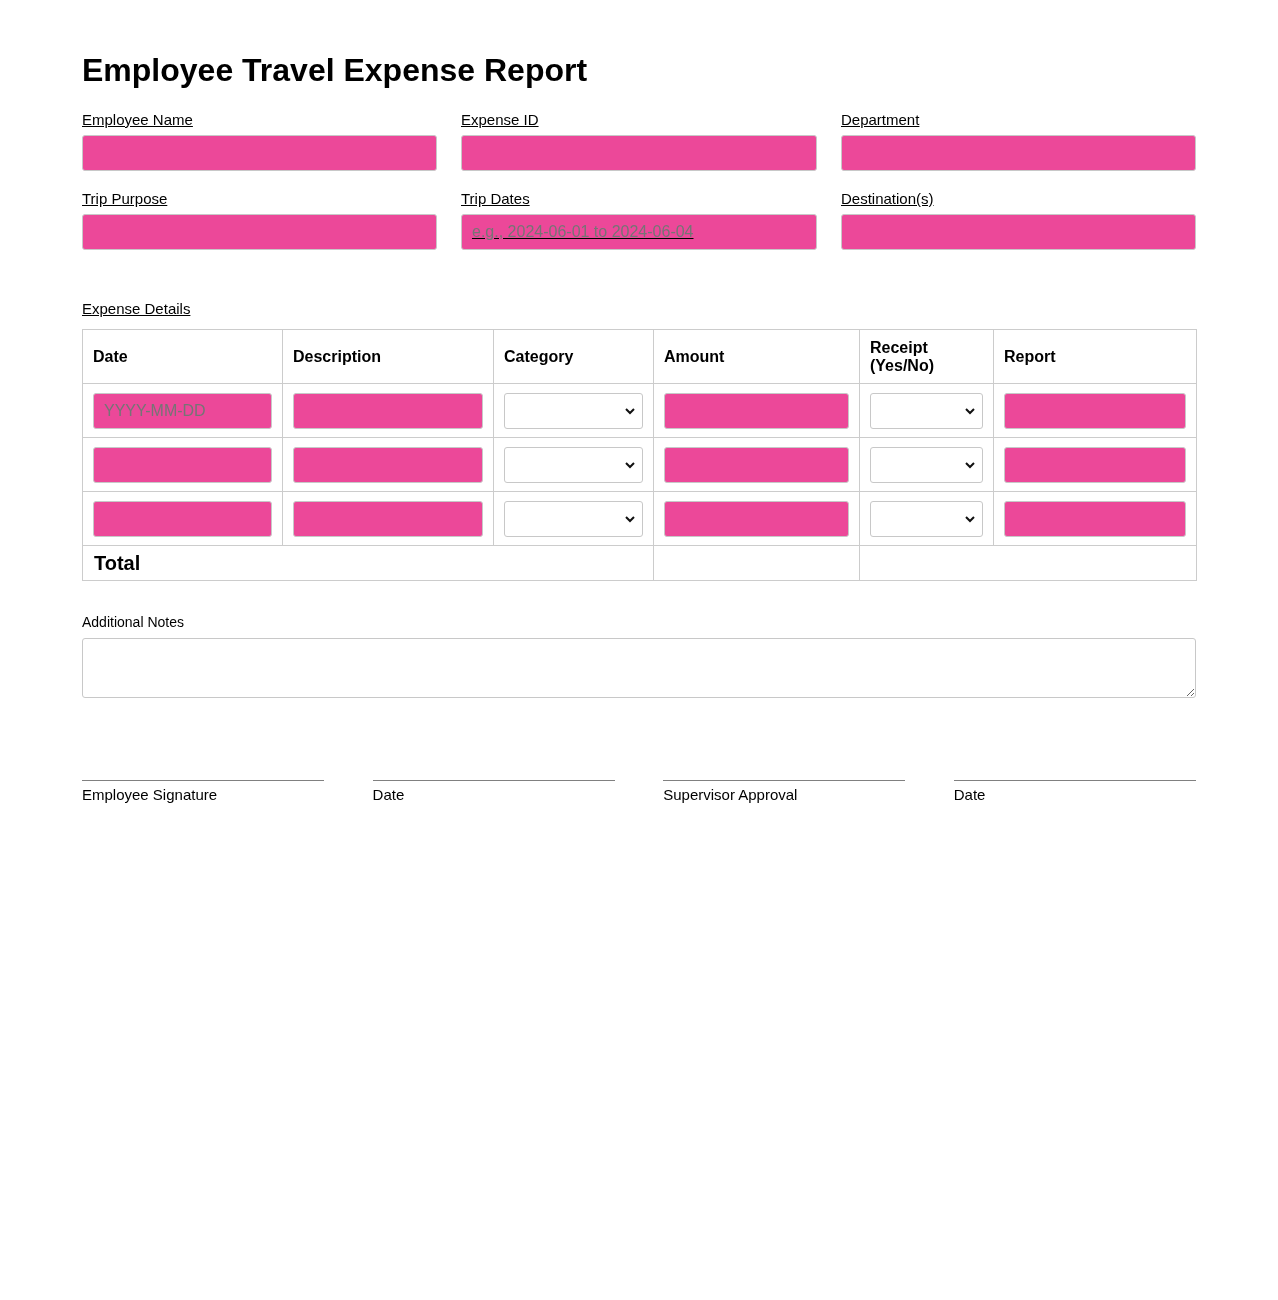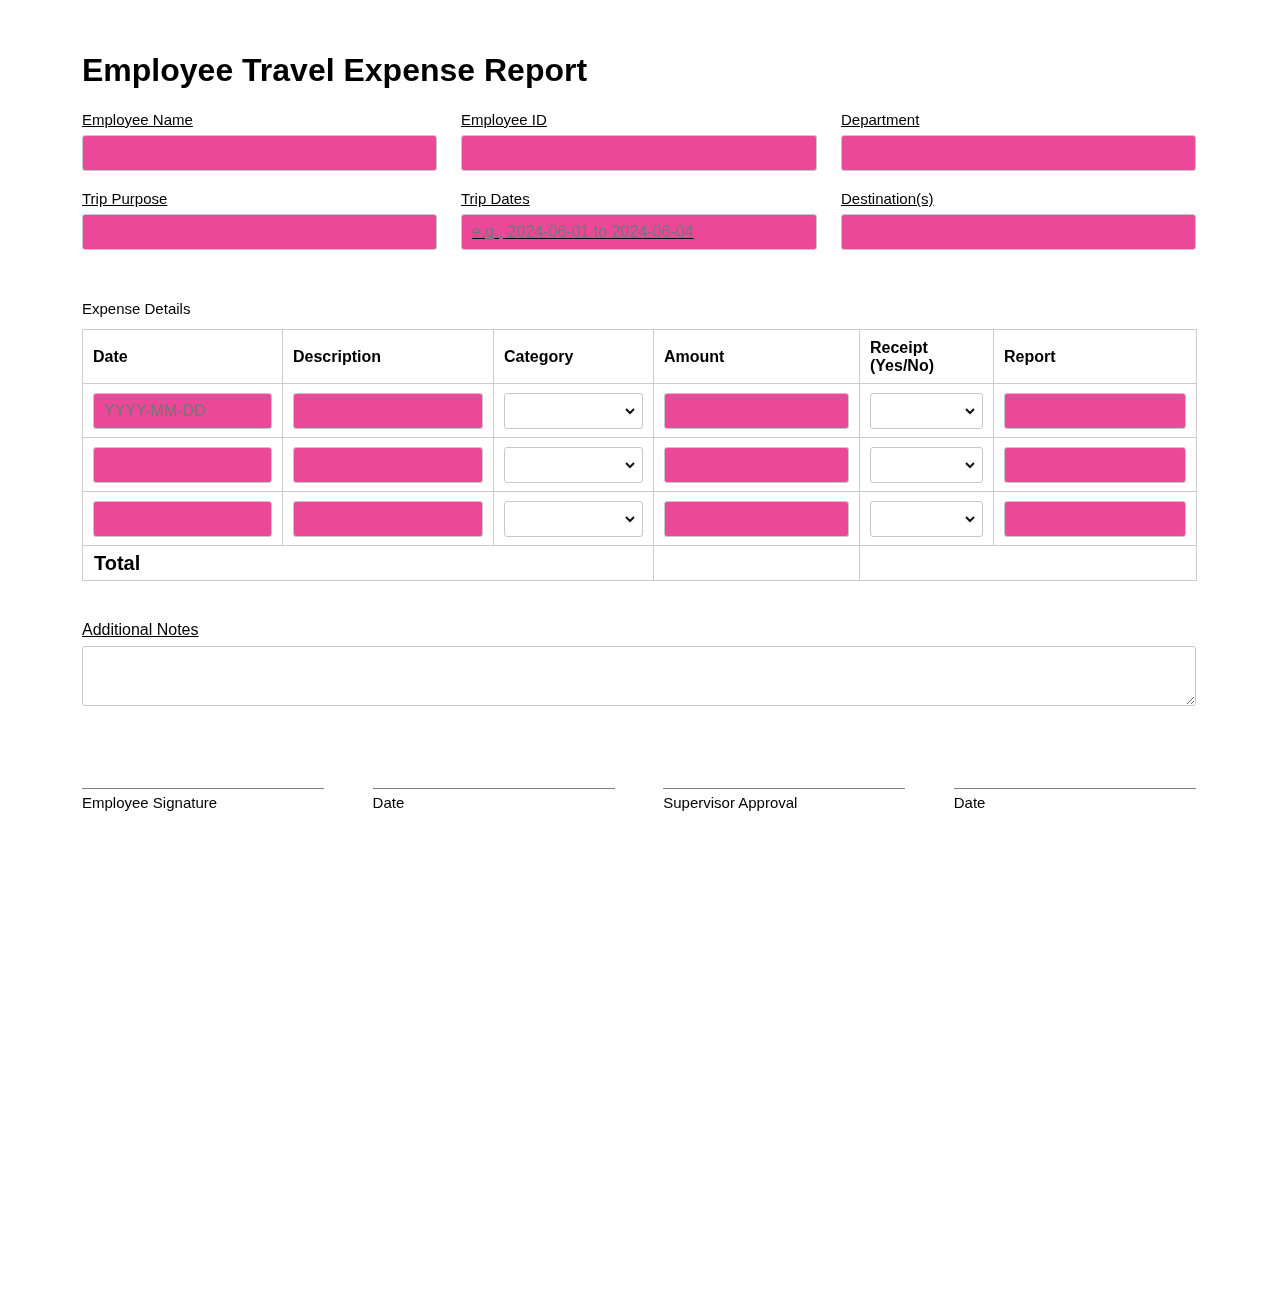--- a/index.html
+++ b/index.html
@@ -56,20 +56,21 @@
       outline: none;
     }
     .text-input::placeholder { color: #757575; }
     .row2 { margin-top: 15px; }
 
     .section-label {
       font-size: 15px;
       line-height: 18px;
       margin-top: 46px;
       margin-bottom: 11px;
+      text-decoration: underline;
     }
 
     table.expenses {
       width: 1114px;
       border-collapse: collapse;
       table-layout: fixed;
     }
     table.expenses th, table.expenses td {
       border: 1px solid #cccccc;
       padding: 0 10px;
@@ -113,25 +114,24 @@
       position: absolute;
       right: 8px;
       top: 50%;
       width: 10px;
       height: 8px;
       margin-top: -4px;
       pointer-events: none;
     }
 
     .notes-label {
-      font-size: 16px;
-      line-height: 18px;
-      margin-top: 40px;
+      font-size: 14px;
+      line-height: 18px;
+      margin-top: 32px;
       margin-bottom: 7px;
-      text-decoration: underline;
     }
     textarea.notes {
       display: block;
       width: 1114px;
       height: 60px;
       border: 1px solid #c8c8c8;
       border-radius: 3px;
       resize: vertical;
       font-family: "Liberation Sans", sans-serif;
       font-size: 16px;
@@ -159,21 +159,21 @@
 <div class="page">
 
   <h1>Employee Travel Expense Report</h1>
 
   <div class="grid">
     <div class="field">
       <label>Employee Name</label>
       <input class="text-input" type="text" placeholder="" style="">
     </div>
     <div class="field">
-      <label>Employee ID</label>
+      <label>Expense ID</label>
       <input class="text-input" type="text" placeholder="" style="">
     </div>
     <div class="field">
       <label>Department</label>
       <input class="text-input" type="text" placeholder="" style="">
     </div>
 
     <div class="field row2">
       <label>Trip Purpose</label>
       <input class="text-input" type="text" placeholder="" style="">

